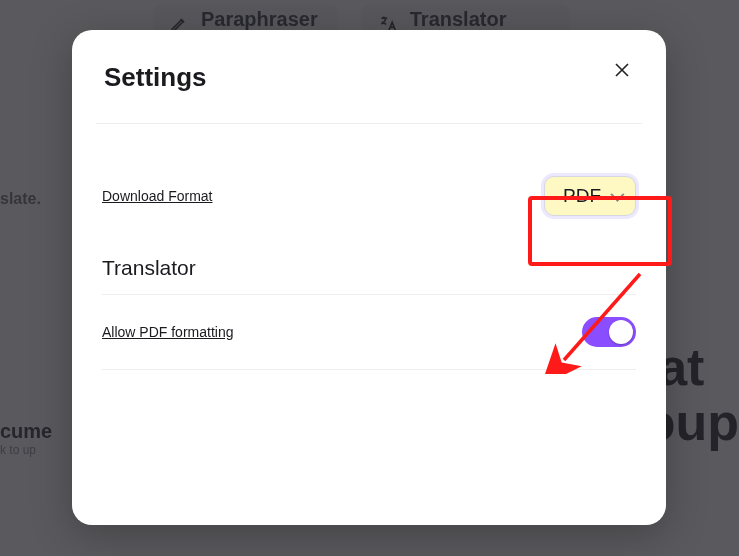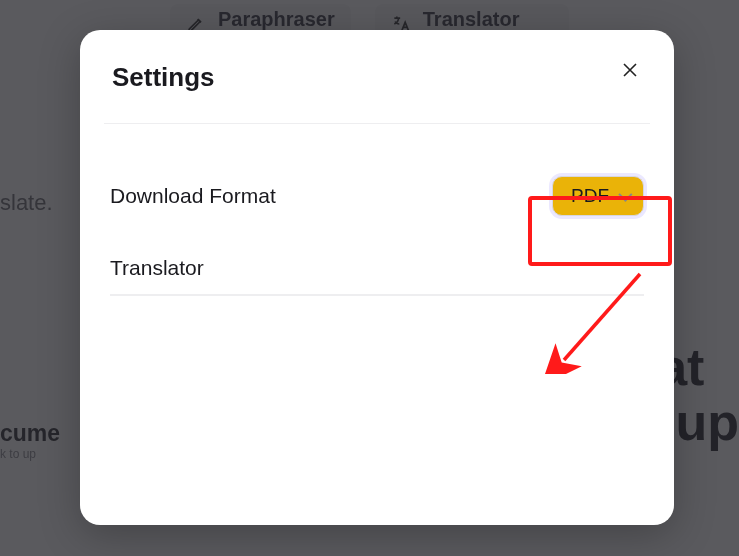--- a/index.html
+++ b/index.html
@@ -24,66 +24,65 @@
     }
     .bg-content {
       position: absolute;
       inset: 0;
       z-index: 1;
       color: #6b6b6f;
       font-size: 18px;
     }
     .bg-toolbar {
       position: absolute;
-      top: 0; left: 30px; right: 30px;
+      top: 0; left: 13px; right: 30px;
       height: 45px;
       display: flex;
       gap: 24px;
       padding: 4px 140px;
     }
     .bg-card {
       background: #f5f5f7;
       border-radius: 8px;
       padding: 4px 16px 12px 16px;
       display: flex;
       gap: 12px;
       align-items: flex-start;
     }
     .bg-card .ic { margin-top: 6px; color:#444; }
     .bg-card-txt { display:flex; flex-direction:column; }
     .bg-card-title { font-weight:600; color:#3a3a44; font-size:20px; }
     .bg-card-sub { font-size:18px; color:#8a8a90; }
     .bg-left {
-      position:absolute; left:0; top:190px; font-size:22px; color:#6b6b72;
+      position:absolute; left:0; top:190px; font-size:16px; color:#6b6b72;font-weight:bold;
     }
     .bg-left2 {
       position:absolute; left:0; top:420px; font-size:20px;
     }
-    .bg-left2 .l1 { font-weight:600; color:#2f2f34; font-size:23px; }
+    .bg-left2 .l1 { font-weight:600; color:#2f2f34; font-size:20px; }
     .bg-left2 .l2 { color:#8a8a90; font-size:12px; }
     .bg-right {
       position:absolute; right:0; top:340px; font-size:52px; font-weight:600; color:#26262c;
       line-height:1.05; text-align:left;
     }
     .bg-right-sub {
       position:absolute; right:0; top:520px; font-size:20px; color:#7c7c82;
     }
 
     .modal {
       position: absolute;
       top: 30px;
       left: 72px;
       width: 594px;
       height: 495px;
       background: #fff;
       border-radius: 20px;
       z-index: 10;
       box-shadow: 0 10px 40px rgba(0,0,0,0.25);
       padding: 32px 0 0 0;
-      margin-left: 8px;
     }
     .modal-header {
       display: flex;
       justify-content: space-between;
       align-items: flex-start;
       padding: 0 32px 30px 32px;
     }
     .modal-title {
       font-size: 26px;
       font-weight: 700;
@@ -105,23 +104,24 @@
       margin: 0 24px;
     }
     .settings-body { padding: 18px 30px 0 30px; }
     .row {
       display: flex;
       justify-content: space-between;
       align-items: center;
       padding: 22px 0;
     }
     .row-label {
-      font-size: 21px;
+      font-size: 14px;
       color: #1a1a1f;
       font-weight: 500;
+      text-decoration: underline;
     }
     .section-title {
       font-size: 21px;
       color: #1a1a1f;
       font-weight: 500;
       padding: 18px 0 14px 0;
     }
     .thin-divider {
       height: 1px;
       background: #eeeef0;
@@ -129,21 +129,21 @@
     .dropdown {
       display: inline-flex;
       align-items: center;
       gap: 10px;
       padding: 8px 14px 8px 18px;
       border: 1px solid #d7d7e0;
       border-radius: 10px;
       font-size: 19px;
       color: #1a1a1f;
       font-weight: 500;
-      background: #eab308;
+      background: #fef9c3;
       cursor: pointer;
       box-shadow: 0 0 0 3px rgba(120,100,255,0.15);
     }
     .chevron {
       display: inline-block;
       width: 10px; height: 10px;
       border-right: 2px solid #888;
       border-bottom: 2px solid #888;
       transform: rotate(45deg) translateY(-2px);
     }
@@ -252,20 +252,26 @@
       <span class="row-label">Download Format</span>
       <div class="dropdown">
         <span>PDF</span>
         <span class="chevron"></span>
       </div>
     </div>
 
     <div class="section-title">Translator</div>
     <div class="thin-divider"></div>
 
+    <div class="row">
+      <span class="row-label">Allow PDF formatting</span>
+      <div class="toggle on">
+        <div class="knob"></div>
+      </div>
+    </div>
     <div class="thin-divider"></div>
 
   </div>
 </div>
 
 <div class="highlight-box"></div>
 <svg class="arrow-svg" viewBox="0 0 120 110">
   <defs>
     <marker id="ah" markerWidth="12" markerHeight="12" refX="2" refY="5" orient="auto">
       <path d="M0,0 L12,5 L0,10 L3,5 z" fill="#ff1a1a"></path>

